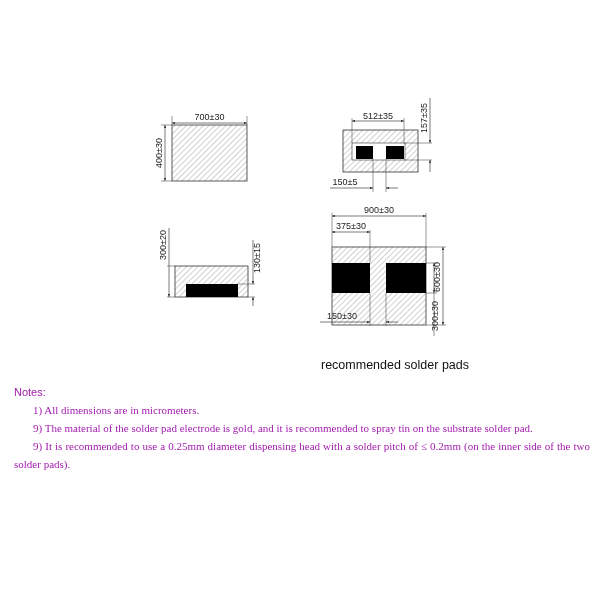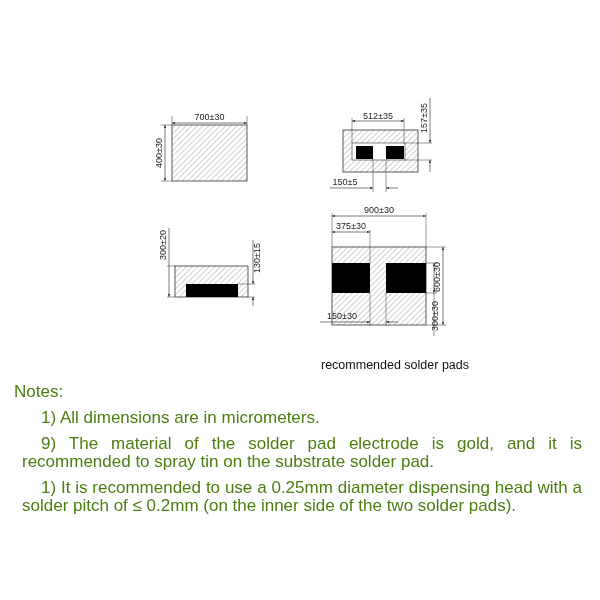--- a/index.html
+++ b/index.html
@@ -1,22 +1,22 @@
 <!DOCTYPE html>
 <html><head>
 <meta charset="utf-8">
 <style>
   html, body { margin: 0; padding: 0; background: #ffffff; }
   body { width: 600px; height: 600px; position: relative; overflow: hidden; }
   #drawing { position: absolute; left: 0; top: 0; width: 600px; height: 380px; }
   .dim { font-family: "Liberation Sans", sans-serif; font-size: 9px; fill: #222; }
   .caption { position: absolute; left: 321px; top: 358px; font-family: "Liberation Sans", sans-serif; font-size: 12.5px; line-height: 15px; color: #111; }
-  .notes { position: absolute; left: 14px; top: 383px; width: 576px; font-family: "Liberation Sans", sans-serif; font-size: 17px; color: #4d7c0f; line-height: 18px; }
+  .notes { position: absolute; left: 14px; top: 383px; width: 576px; font-family: "Liberation Sans", sans-serif; font-size: 11px; color: #a21caf; line-height: 18px; }
   .notes .title { margin: 0; }
-  .notes .item { text-indent: 19px; text-align: justify; margin: 8px; }
+  .notes .item { text-indent: 19px; text-align: justify; margin: 0; font-family: Liberation Serif, serif; }
 </style>
 </head>
 <body>
 
 <svg id="drawing" viewBox="0 0 600 380" xmlns="http://www.w3.org/2000/svg">
   <defs>
     <pattern id="hatch" patternUnits="userSpaceOnUse" width="4" height="4" patternTransform="rotate(45)">
       <line x1="0" y1="0" x2="0" y2="4" stroke="#8a8a8a" stroke-width="0.8"></line>
     </pattern>
     <marker id="arr" viewBox="0 0 6 6" refX="6" refY="3" markerWidth="5" markerHeight="5" orient="auto-start-reverse">
@@ -100,14 +100,14 @@
 </svg>
 
 <div class="caption">
   <div>recommended solder pads</div>
 </div>
 
 <div class="notes">
   <p class="title">Notes:</p>
   <p class="item">1) All dimensions are in micrometers.</p>
   <p class="item">9) The material of the solder pad electrode is gold, and it is recommended to spray tin on the substrate solder pad.</p>
-  <p class="item">1) It is recommended to use a 0.25mm diameter dispensing head with a solder pitch of ≤ 0.2mm (on the inner side of the two solder pads).</p>
+  <p class="item">9) It is recommended to use a 0.25mm diameter dispensing head with a solder pitch of ≤ 0.2mm (on the inner side of the two solder pads).</p>
 </div>
 
 </body></html>

